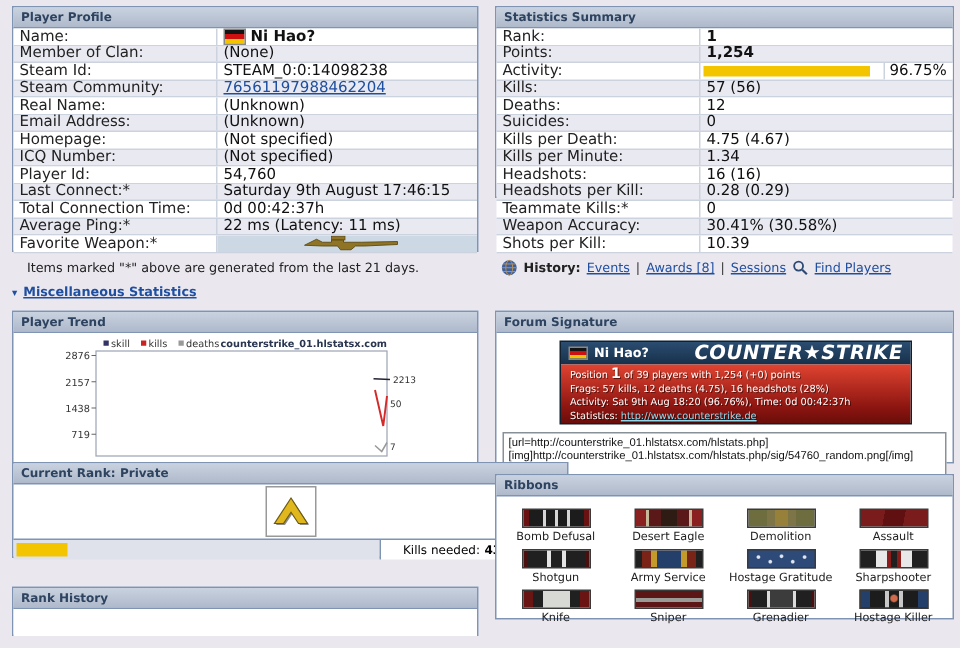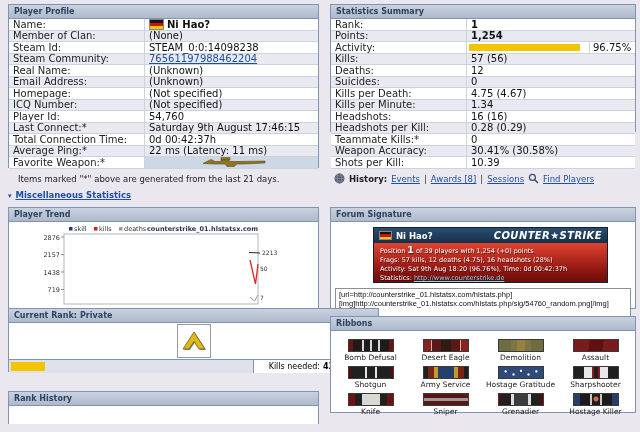--- a/index.html
+++ b/index.html
@@ -25,21 +25,21 @@
   .note{position:absolute;left:18px;top:174px;font-size:8.5px;color:#222}
   .misc{position:absolute;left:8px;top:190px;font-size:8.5px;font-weight:bold}
   .misc .tri{color:#1f4fa0;font-size:7px;text-decoration:none;display:inline-block;margin-right:1px}
   .history-line{position:absolute;left:334px;top:173px;font-size:8.5px;color:#222;display:flex;align-items:flex-end;gap:4px}
   .history-line .hsep{color:#333}
   .hist-label{font-weight:bold}
   
   .sig-banner{width:233px;margin:5px 0 0 42px;border:1px solid #10202f}
   .sig-head{height:15px;background:linear-gradient(#2b4d70,#16304a);display:flex;align-items:center;padding:0 5px;gap:4px}
   .sig-name{color:#fff;font-size:8.5px;font-weight:bold;flex:1}
-  .sig-logo{color:#fff;font-size:10px;font-style:italic;font-weight:bold;letter-spacing:0.4px}
+  .sig-logo{color:#fff;font-size:13px;font-style:italic;font-weight:bold;letter-spacing:0.4px}
   .sig-body{height:37px;background:linear-gradient(#e04330,#8a1410 75%,#6a0e0a);padding:2px 6px 0 6px;box-sizing:content-box}
   .sig-line{font-size:6.5px;color:#fff;line-height:9px;text-shadow:0.7px 0.7px 0 rgba(0,0,0,0.55);white-space:nowrap;display:flex;gap:2px;align-items:baseline}
   .big1{font-size:9.5px;font-weight:bold}
   .sig-url{color:#8fd8ec;text-decoration:underline}
   .bbcode{display:block;width:296px;height:32px;margin:5px auto 0 auto;border:1px solid #8a9098;font-size:7.5px;font-family:Liberation Sans, sans-serif;resize:none;padding:1px 3px;color:#111;box-sizing:border-box;white-space:pre;overflow:hidden}
   
   .rank-body{height:36px;display:flex;align-items:center;justify-content:center}
   .insignia{width:32px;height:32px;border:1px solid #999;background:#fff;display:flex;align-items:center;justify-content:center}
   .progress-row{height:13px;border-top:1px solid #7f93b3;display:flex}
   .pr-left{flex:1;background:#dfe2ea;padding:2px;box-sizing:border-box}

